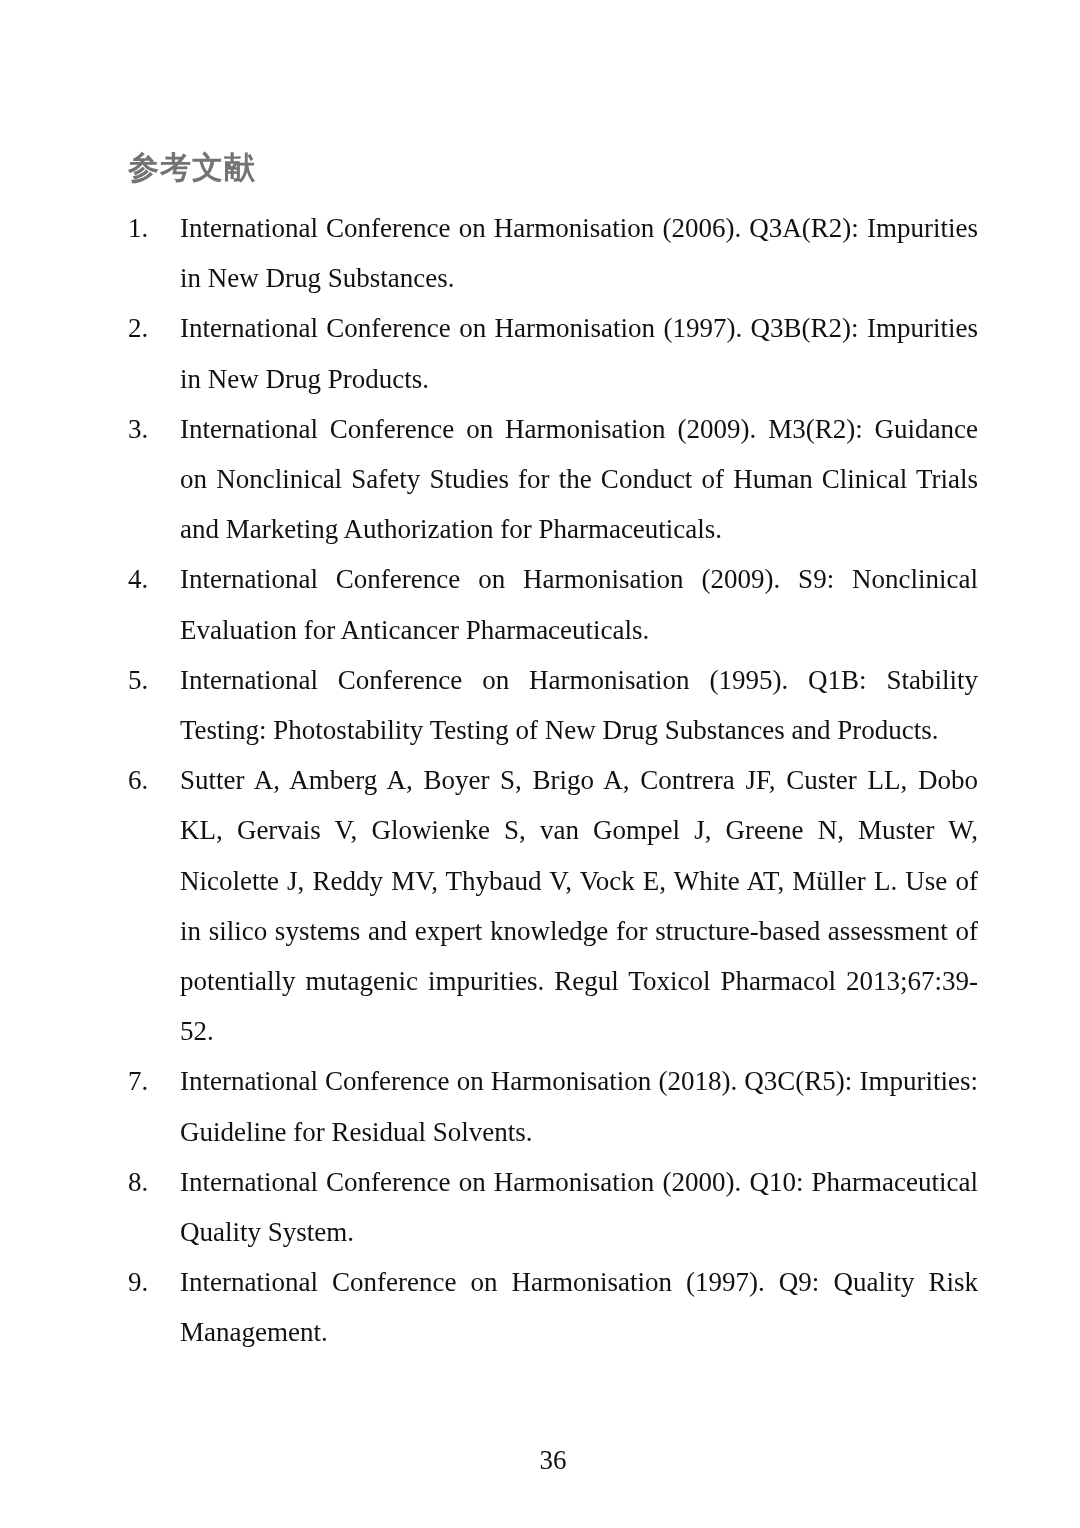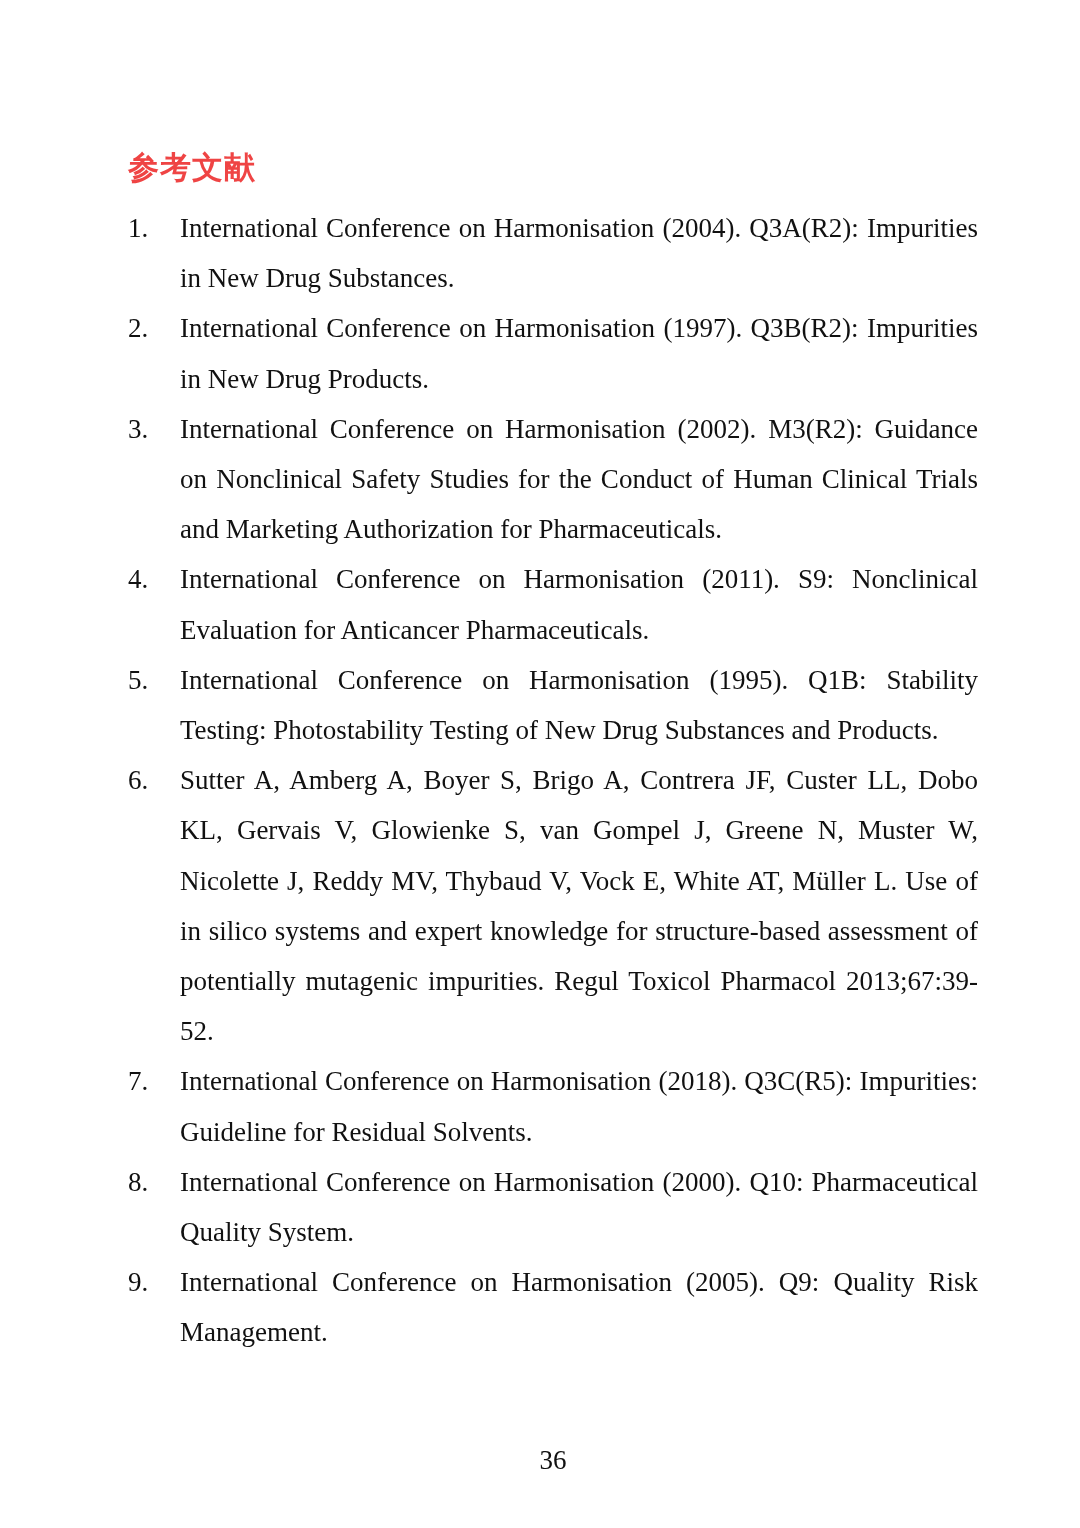--- a/index.html
+++ b/index.html
@@ -16,21 +16,21 @@
       color: #111111;
     }
     .heading {
       position: absolute;
       left: 128px;
       top: 124px;
       font-size: 31px;
       line-height: 44px;
       letter-spacing: 1px;
       font-family: "DejaVu Serif", "Liberation Serif", serif;
-      color: #ef4444;
+      color: #737373;
     }
     .ref-list {
       position: absolute;
       left: 128px;
       top: 203px;
       width: 850px;
       margin: 0;
       padding: 0;
       list-style: none;
     }
@@ -62,49 +62,49 @@
     }
   </style>
 </head>
 <body>
 
 <h1 class="heading">参考文献</h1>
 
 <ol class="ref-list">
   <li class="ref-item">
     <span class="ref-num">1.</span>
-    <span class="ref-text">International Conference on Harmonisation (2004). Q3A(R2): Impurities in New Drug Substances.</span>
+    <span class="ref-text">International Conference on Harmonisation (2006). Q3A(R2): Impurities in New Drug Substances.</span>
   </li>
   <li class="ref-item">
     <span class="ref-num">2.</span>
     <span class="ref-text">International Conference on Harmonisation (1997). Q3B(R2): Impurities in New Drug Products.</span>
   </li>
   <li class="ref-item">
     <span class="ref-num">3.</span>
-    <span class="ref-text">International Conference on Harmonisation (2002). M3(R2): Guidance on Nonclinical Safety Studies for the Conduct of Human Clinical Trials and Marketing Authorization for Pharmaceuticals.</span>
+    <span class="ref-text">International Conference on Harmonisation (2009). M3(R2): Guidance on Nonclinical Safety Studies for the Conduct of Human Clinical Trials and Marketing Authorization for Pharmaceuticals.</span>
   </li>
   <li class="ref-item">
     <span class="ref-num">4.</span>
-    <span class="ref-text">International Conference on Harmonisation (2011). S9: Nonclinical Evaluation for Anticancer Pharmaceuticals.</span>
+    <span class="ref-text">International Conference on Harmonisation (2009). S9: Nonclinical Evaluation for Anticancer Pharmaceuticals.</span>
   </li>
   <li class="ref-item">
     <span class="ref-num">5.</span>
     <span class="ref-text">International Conference on Harmonisation (1995). Q1B: Stability Testing: Photostability Testing of New Drug Substances and Products.</span>
   </li>
   <li class="ref-item">
     <span class="ref-num">6.</span>
     <span class="ref-text">Sutter A, Amberg A, Boyer S, Brigo A, Contrera JF, Custer LL, Dobo KL, Gervais V, Glowienke S, van Gompel J, Greene N, Muster W, Nicolette J, Reddy MV, Thybaud V, Vock E, White AT, Müller L. Use of in silico systems and expert knowledge for structure-based assessment of potentially mutagenic impurities. Regul Toxicol Pharmacol 2013;67:39-52.</span>
   </li>
   <li class="ref-item">
     <span class="ref-num">7.</span>
     <span class="ref-text">International Conference on Harmonisation (2018). Q3C(R5): Impurities: Guideline for Residual Solvents.</span>
   </li>
   <li class="ref-item">
     <span class="ref-num">8.</span>
     <span class="ref-text">International Conference on Harmonisation (2000). Q10: Pharmaceutical Quality System.</span>
   </li>
   <li class="ref-item">
     <span class="ref-num">9.</span>
-    <span class="ref-text">International Conference on Harmonisation (2005). Q9: Quality Risk Management.</span>
+    <span class="ref-text">International Conference on Harmonisation (1997). Q9: Quality Risk Management.</span>
   </li>
 </ol>
 
 <div class="page-number">36</div>
 
 </body></html>

